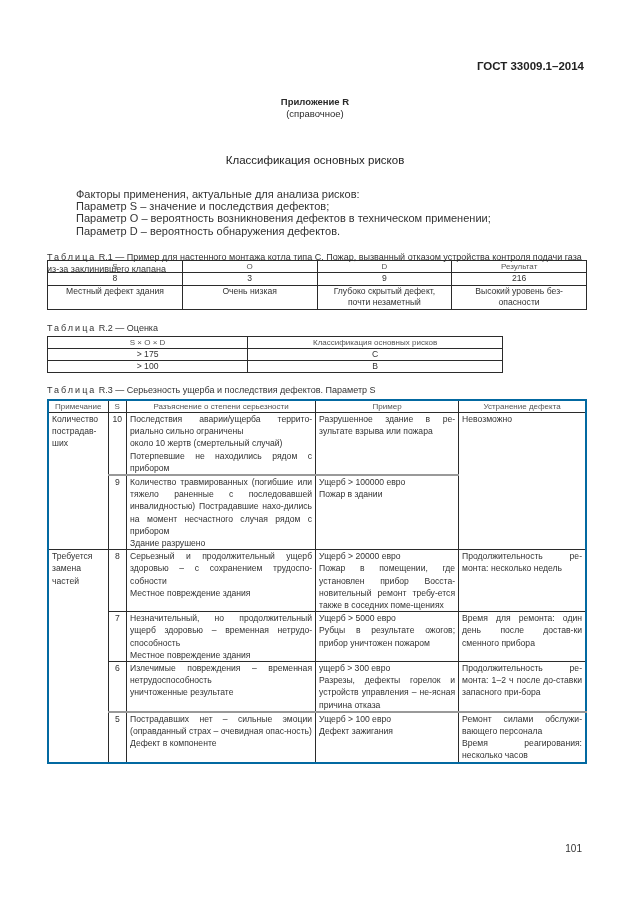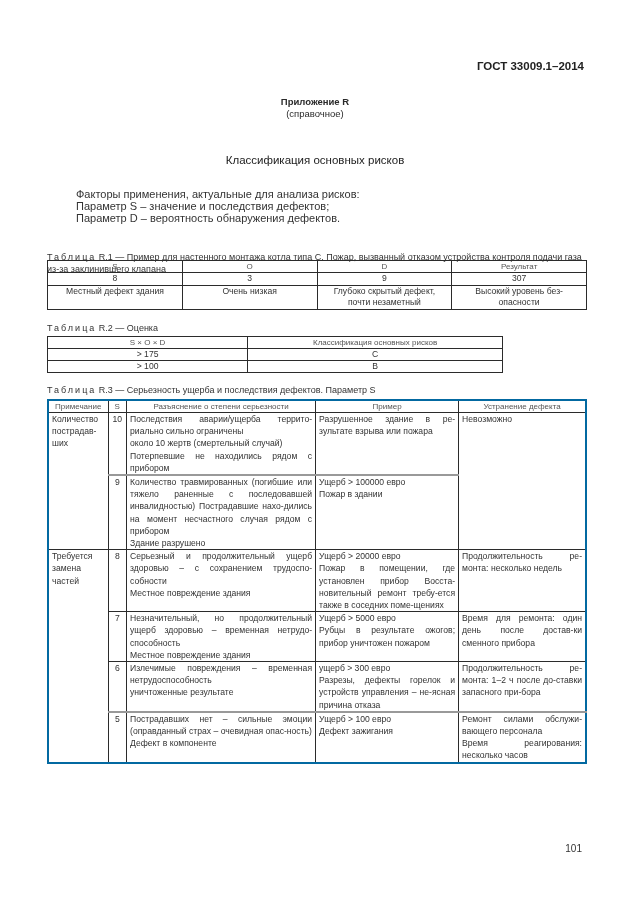--- a/index.html
+++ b/index.html
@@ -33,20 +33,21 @@
 <div class="abs appx">
   <div class="t1">Приложение R</div>
   <div>(справочное)</div>
 </div>
 
 <div class="abs title">Классификация основных рисков</div>
 
 <div class="abs factors">
   <div>Факторы применения, актуальные для анализа рисков:</div>
   <div>Параметр S – значение и последствия дефектов;</div>
+  <div>Параметр O – вероятность возникновения дефектов в техническом применении;</div>
   <div>Параметр D – вероятность обнаружения дефектов.</div>
 </div>
 
 <div class="abs cap" style="left:47px; top:252px; width:540px;">
   <span class="sp">Таблица</span>
   <span>R.1</span>
   <span>— Пример для настенного монтажа котла типа С. Пожар, вызванный отказом устройства контроля подачи газа из-за заклинившего клапана</span>
 </div>
 
 <table class="t1" style="left:47px; top:260px; width:540px;">
@@ -54,21 +55,21 @@
       <tr>
     <th style="width:25%">S</th>
     <th style="width:25%">O</th>
     <th style="width:25%">D</th>
     <th style="width:25%">Результат</th>
   </tr>
   <tr>
     <td>8</td>
     <td>3</td>
     <td>9</td>
-    <td>307</td>
+    <td>216</td>
   </tr>
   <tr>
     <td>Местный дефект здания</td>
     <td>Очень низкая</td>
     <td style="padding:0 14px">Глубоко скрытый дефект, почти незаметный</td>
     <td style="padding:0 12px">Высокий уровень без-опасности</td>
   </tr>
 </tbody>
   </table>
 

